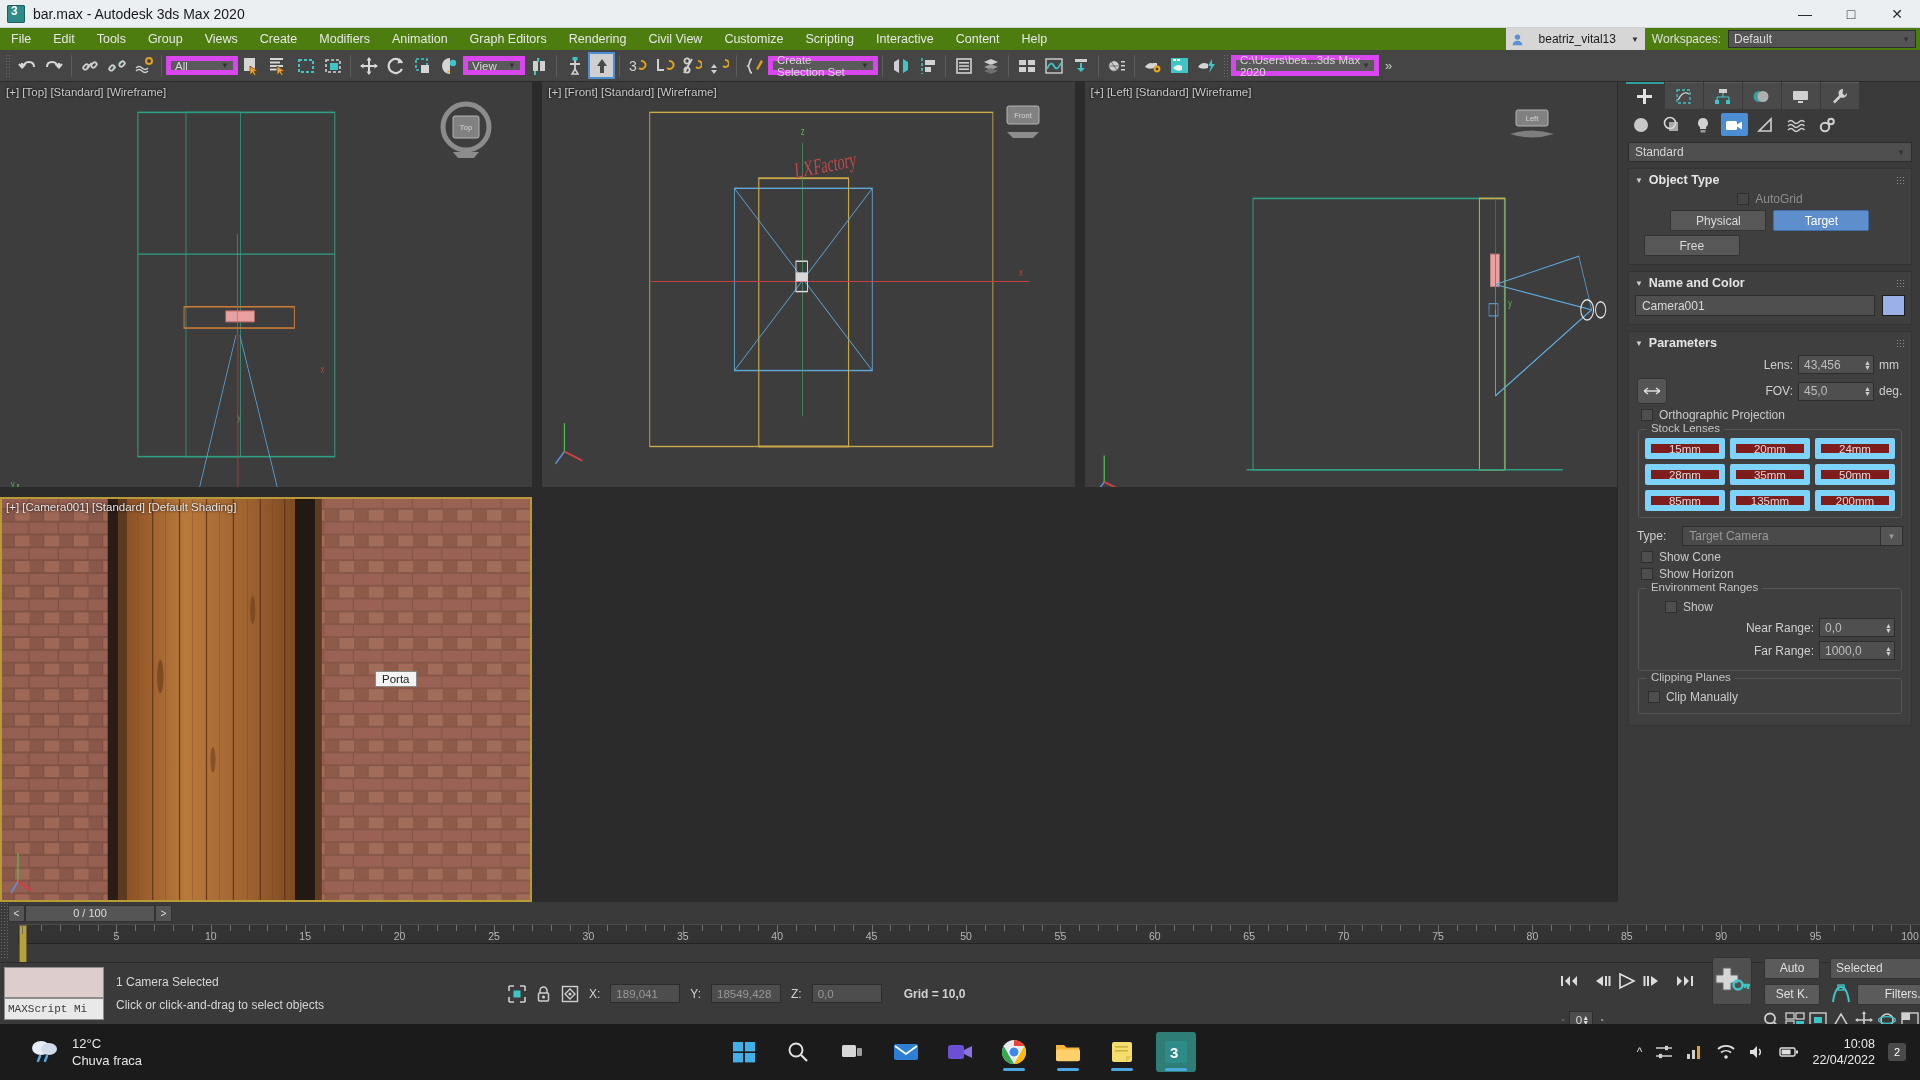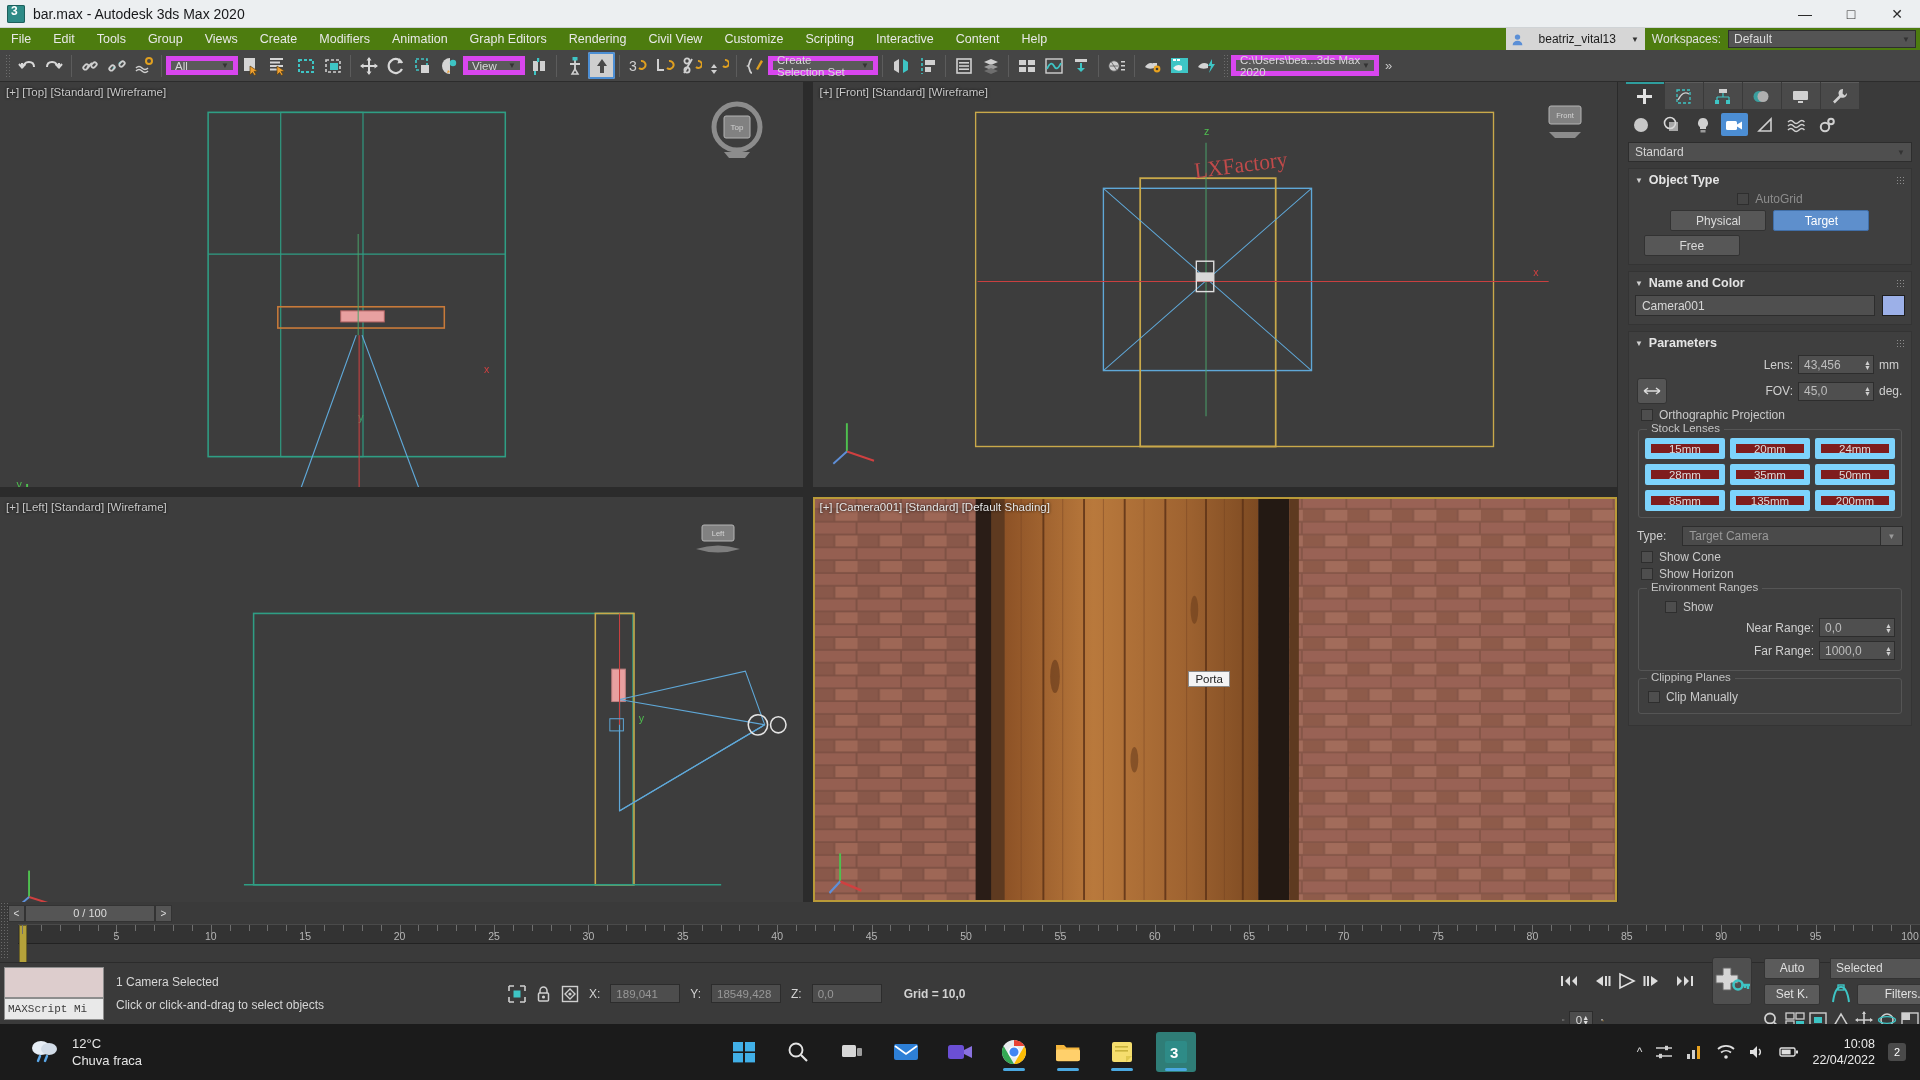--- a/index.html
+++ b/index.html
@@ -48,21 +48,21 @@
   .sep { width:1px; height:22px; background:#5c5c5c; margin:0 4px; }
   .combo { height:19px; background:#5a5a5a; border:5px solid #d946ef; display:flex;
     align-items:center; justify-content:space-between; padding:0 4px; font-size:11.5px;
     color:#d8d8d8; }
   .ico { display:block; }
 
   
   .workarea { position:absolute; left:0; top:82px; right:0; bottom:178px;
     display:flex; }
   .vp-grid { position:relative; width:1659px; height:100%; background:#2b2b2b;
-    display:grid; grid-template-columns:1fr 1fr; grid-template-rows:1fr 1fr; gap:10px; }
+    display:grid; grid-template-columns:1fr 1fr 1fr; grid-template-rows:1fr 1fr; gap:10px; }
   .vp { position:relative; overflow:hidden; background:#3b3b3b; }
   .vp.active { outline:2px solid #b99a38; outline-offset:-2px; }
   .vp-label { position:absolute; left:6px; top:4px; font-size:11.5px; color:#c9c9c9;
     z-index:5; text-shadow:0 0 3px #000; }
   .vp-label.ondark { color:#e6e6e6; }
 
   
   .cmdpanel { width:311px; background:#3a3a3a; border-left:1px solid #2a2a2a;
     display:flex; flex-direction:column; overflow:hidden; }
   .cp-tabs { display:flex; height:28px; background:#3a3a3a; padding-left:8px; gap:1px;}

